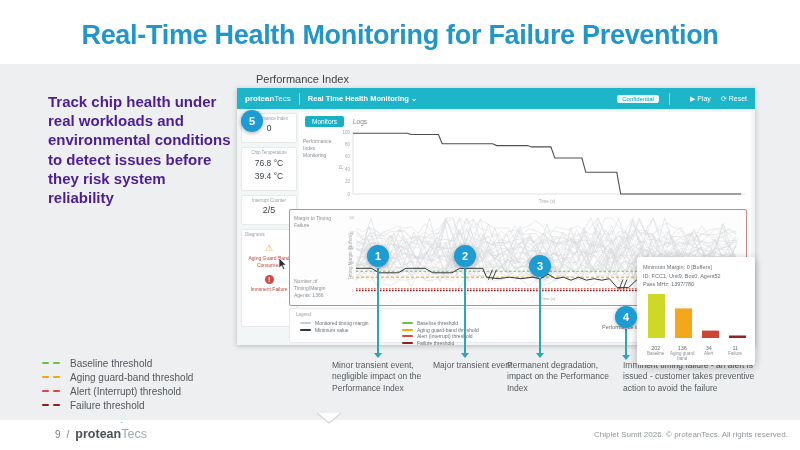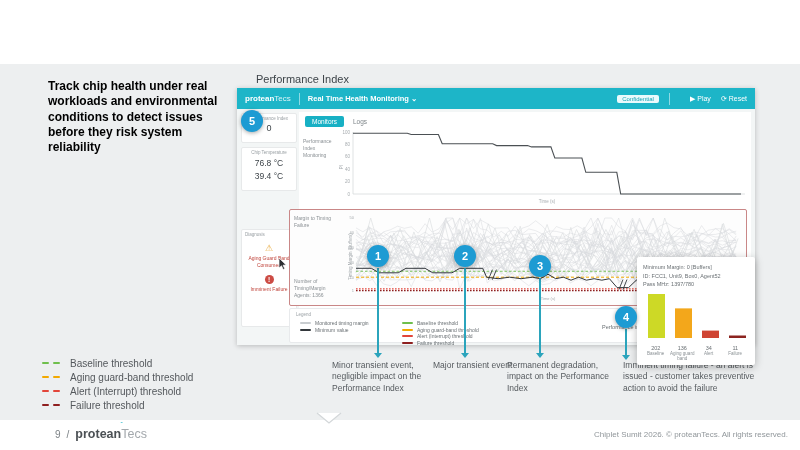--- a/index.html
+++ b/index.html
@@ -8,22 +8,22 @@
   .slide { position:relative; width:800px; height:450px; background:#fff; }
 
   
   .title { position:absolute; top:20px; left:0; width:800px; text-align:center;
     font-size:27px; font-weight:bold; color:#2196c8; letter-spacing:-0.3px; }
 
   
   .content-bg { position:absolute; top:64px; left:0; width:800px; height:356px; background:#edeff0; }
 
   
-  .headline { position:absolute; left:48px; top:79px; width:186px;
-    font-size:12px; line-height:1.28; font-weight:bold; color:#000000; }
+  .headline { position:absolute; left:48px; top:92px; width:186px;
+    font-size:15px; line-height:1.28; font-weight:bold; color:#4c1d95; }
   .bullets { position:absolute; left:48px; top:230px; width:186px; list-style:none; }
   .bullets li { position:relative; padding-left:17px; margin-bottom:10px;
     font-size:13.5px; line-height:1.3; color:#54585c; }
   .bullets li .dot { position:absolute; left:4px; top:5px; width:5px; height:5px;
     border-radius:50%; background:#f0a22e; }
 
   
   .slide-legend { position:absolute; left:42px; top:356px; }
   .sl-item { display:flex; align-items:center; height:14px; }
   .sl-dash { width:7px; height:2px; margin-right:4px; border-radius:1px; }
@@ -124,20 +124,21 @@
   .f-logo b { font-weight:bold; }
   .f-logo .lt { color:#a3a8ac; font-weight:normal; }
   .f-mark { position:absolute; right:24px; top:-6px; color:#21b6c9; font-size:7px; }
   .f-copy { position:absolute; right:12px; top:10px; font-size:8px; color:#90969a; }
 </style>
 </head>
 <body>
 
 <div class="slide">
 
+  <div class="title">Real-Time Health Monitoring for Failure Prevention</div>
   <div class="content-bg"></div>
 
   <div class="headline">Track chip health under real workloads and environmental conditions to detect issues before they risk system reliability</div>
 
   <ul class="bullets">
   </ul>
 
   <div class="slide-legend">
     <div class="sl-item">
         <span class="sl-dash c-baseline"></span>
@@ -179,20 +180,24 @@
     <div class="main-area"></div>
 
     <div class="card card-perf">
       <div class="clabel">Performance Index</div>
       <div class="cvalue">0</div>
     </div>
     <div class="card card-temp">
       <div class="clabel">Chip Temperature</div>
       <div class="cvalue">76.8 °C</div>
       <div class="cvalue">39.4 °C</div>
+    </div>
+    <div class="card card-int">
+      <div class="clabel">Interrupt Counter</div>
+      <div class="cvalue">2/5</div>
     </div>
     <div class="card card-diag">
       <div class="clabel">Diagnosis</div>
       <div class="diag-warn-icon">⚠</div>
       <div class="diag-text">Aging Guard Band Consumed</div>
       <div class="diag-err-icon">!</div>
       <div class="diag-text">Imminent Failure</div>
     </div>
 
     <div class="tabs">

